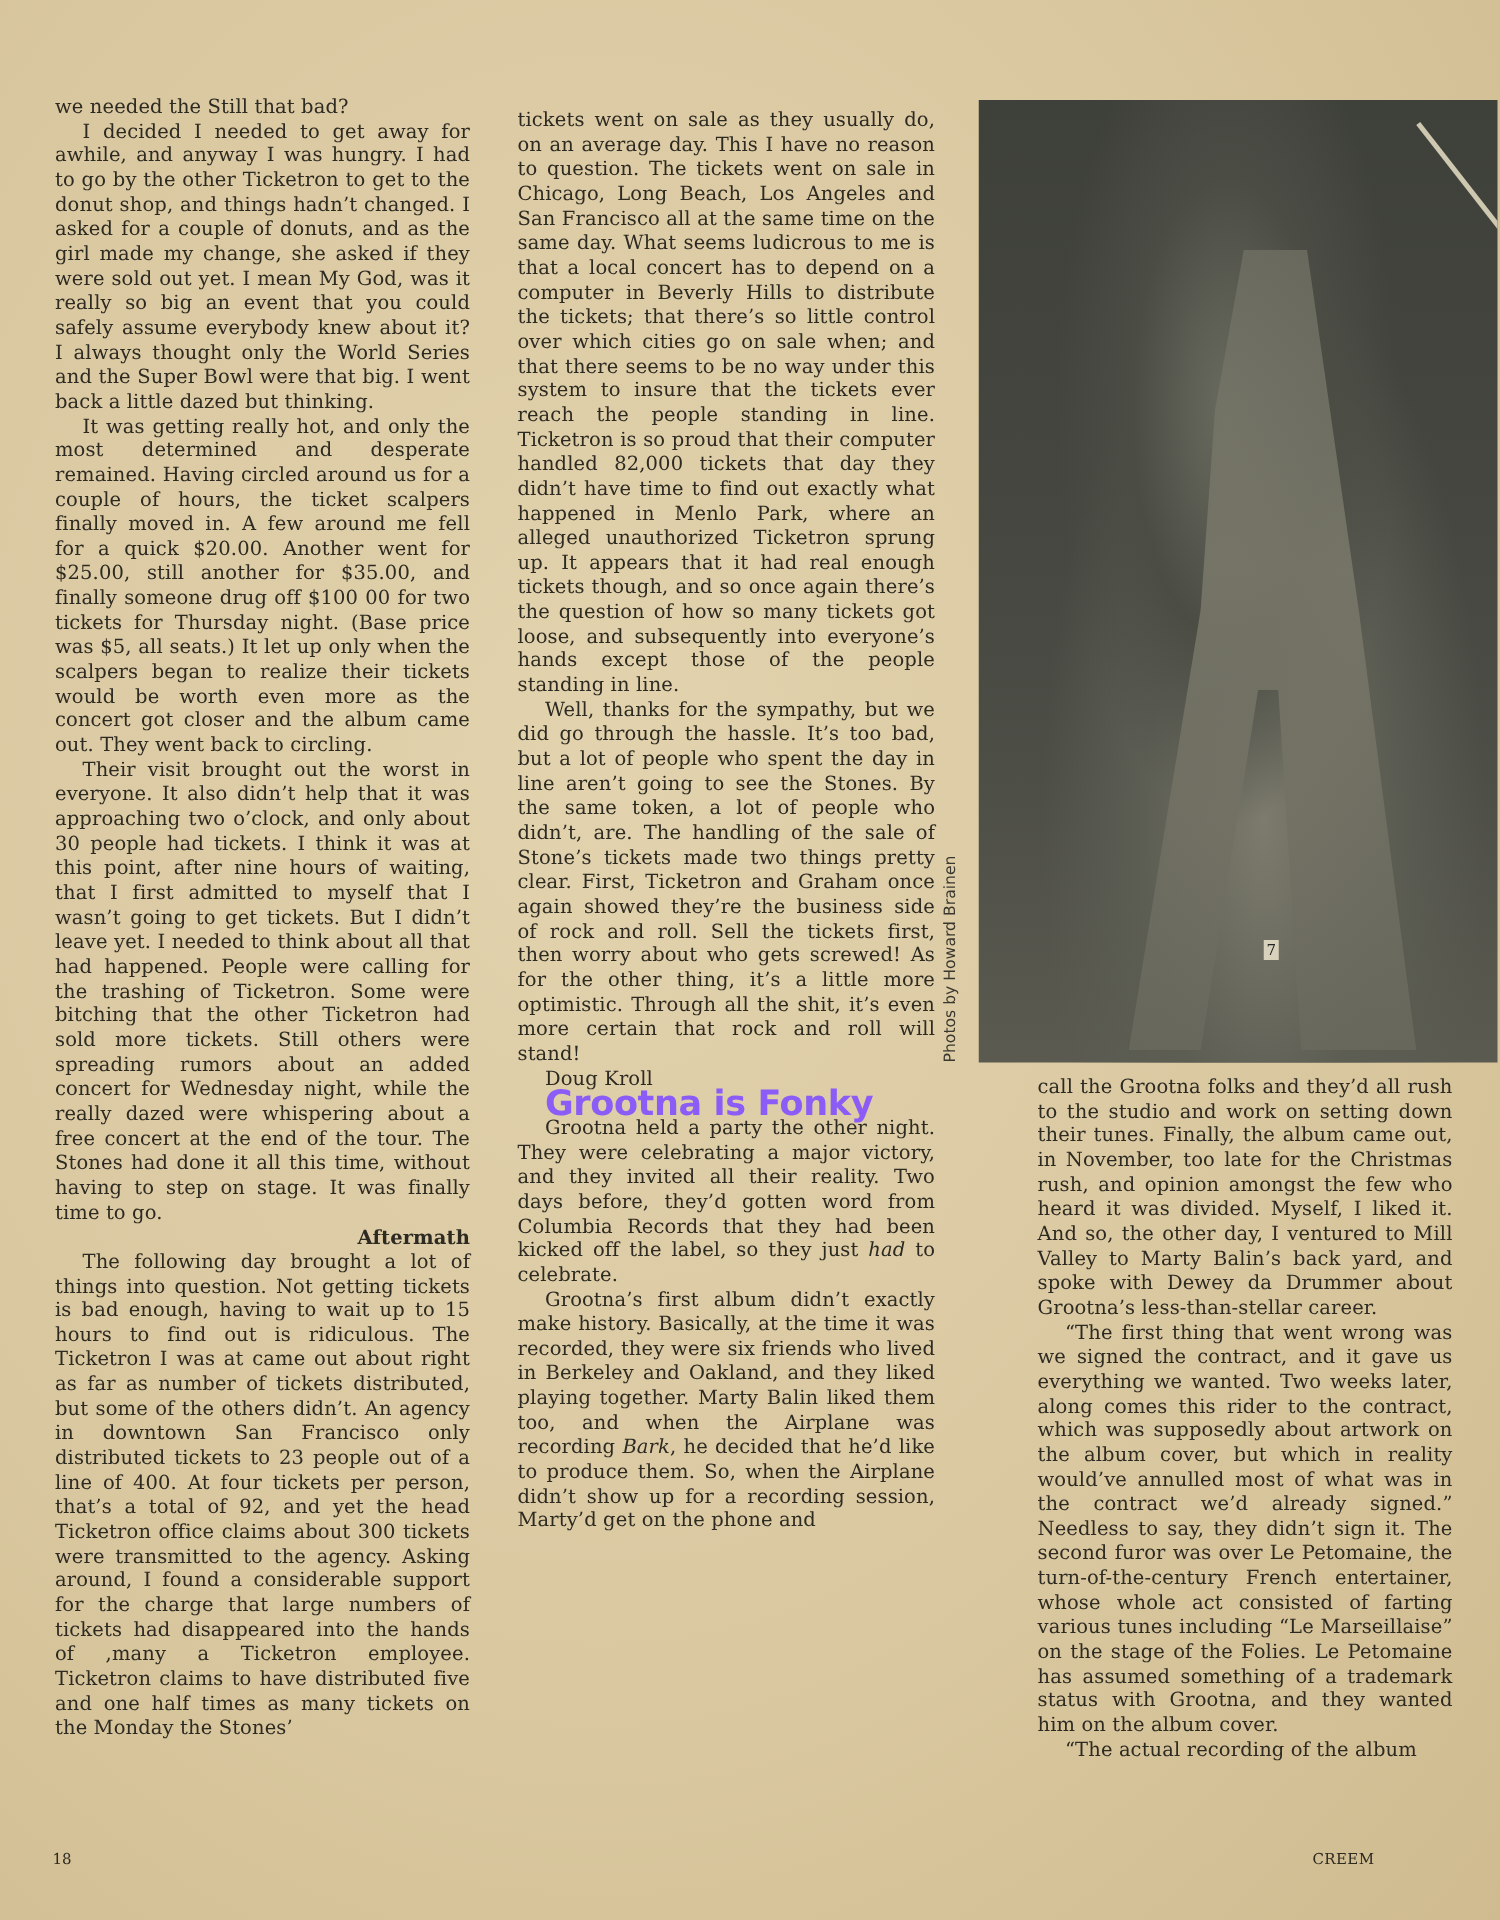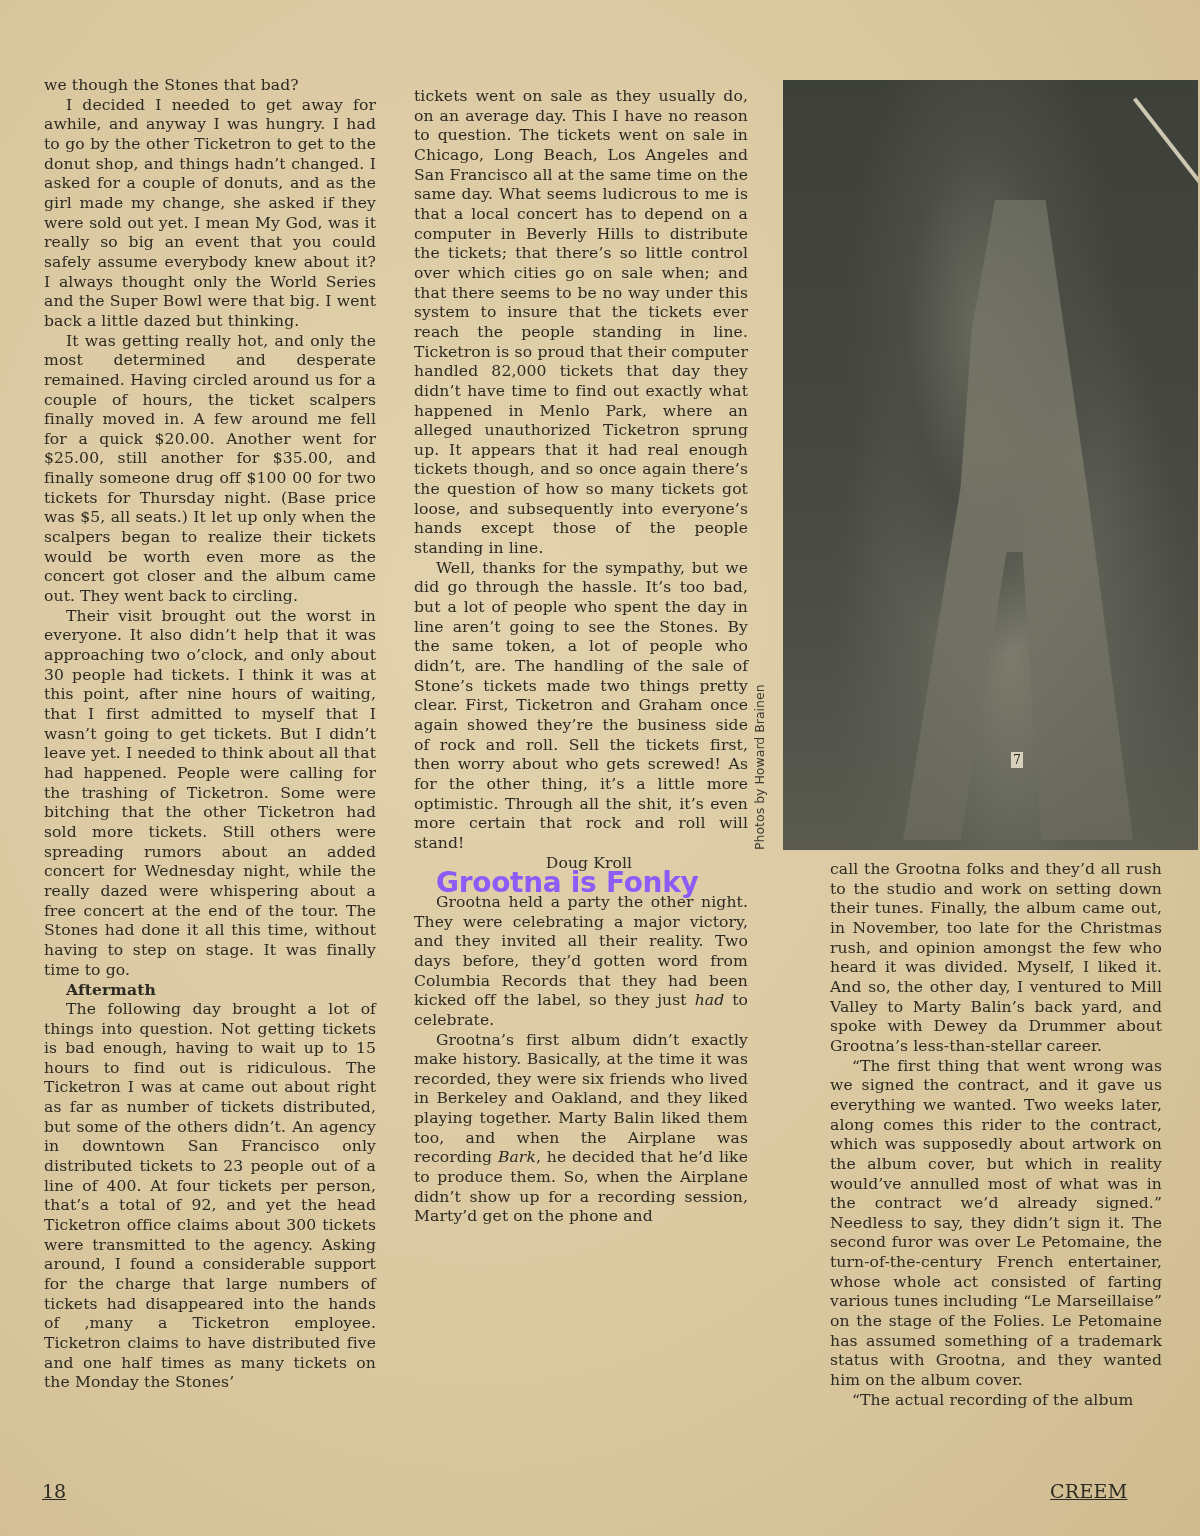--- a/index.html
+++ b/index.html
@@ -11,22 +11,22 @@
   }
   .col {
     position:absolute; font-size:15.6px; line-height:19.65px;
     text-align:justify; letter-spacing:0.1px;
   }
   .col p { margin:0; text-indent:22px; }
   .col p.noindent { text-indent:0; }
   #col1 { left:44px; top:76px; width:332px; }
   #col2 { left:414px; top:76px; width:334px;margin-top:11px; }
   #col3 { left:830px; top:860px; width:332px; }
-  .subhead { text-align:left; font-weight:bold; margin:14px 0 12px 0; text-indent:0; }
-  .signature { text-align:center; padding-right:6px; margin-top:2px; }
+  .subhead { text-align:right; font-weight:bold; margin:14px 0 12px 0; text-indent:0; }
+  .signature { text-align:left; padding-right:6px; margin-top:2px; }
   .headline {
     font-family: "DejaVu Sans", "Liberation Sans", sans-serif;
     font-weight:bold; font-size:28px; letter-spacing:-0.3px;
     margin:30px 0 26px 0; text-indent:0; color:#8b5cf6;
   }
   .photo {
     position:absolute; left:783px; top:80px; width:415px; height:770px;
     background:
       radial-gradient(ellipse at 48% 32%, #6a6b5f 0%, #4b4d45 25%, transparent 45%),
       radial-gradient(ellipse at 55% 75%, #7c7b6d 0%, #5c5d53 30%, transparent 55%),
@@ -47,31 +47,31 @@
     position:absolute; left:228px; top:672px; width:12px; height:16px;
     background:#d8d2bc; color:#222; font-size:12px; line-height:16px; text-align:center;
     font-family:"DejaVu Serif", serif;
   }
   .credit {
     position:absolute; left:752px; top:850px; transform-origin:left top;
     transform:rotate(-90deg); font-family:"DejaVu Sans","Liberation Sans",sans-serif;
     font-size:12.5px; color:#3a372e; white-space:nowrap;
   }
   .folio {
-    position:absolute; top:1480px; font-size:19px; font-family:"DejaVu Serif", serif;text-decoration:underline;
+    position:absolute; top:1480px; font-size:12px; font-family:"DejaVu Serif", serif;
   }
   #page-num { left:42px; }
   #mag-name { left:1050px; letter-spacing:0.3px; }
   em { font-style:italic; }
 </style>
 </head>
 <body>
 
 <div id="col1" class="col">
-  <p class="noindent">we though the Stones that bad?</p>
+  <p class="noindent">we needed the Still that bad?</p>
   <p>I decided I needed to get away for awhile, and anyway I was hungry. I had to go by the other Ticketron to get to the donut shop, and things hadn’t changed. I asked for a couple of donuts, and as the girl made my change, she asked if they were sold out yet. I mean My God, was it really so big an event that you could safely assume everybody knew about it? I always thought only the World Series and the Super Bowl were that big. I went back a little dazed but thinking.</p>
   <p>It was getting really hot, and only the most determined and desperate remained. Having circled around us for a couple of hours, the ticket scalpers finally moved in. A few around me fell for a quick $20.00. Another went for $25.00, still another for $35.00, and finally someone drug off $100 00 for two tickets for Thursday night. (Base price was $5, all seats.) It let up only when the scalpers began to realize their tickets would be worth even more as the concert got closer and the album came out. They went back to circling.</p>
   <p>Their visit brought out the worst in everyone. It also didn’t help that it was approaching two o’clock, and only about 30 people had tickets. I think it was at this point, after nine hours of waiting, that I first admitted to myself that I wasn’t going to get tickets. But I didn’t leave yet. I needed to think about all that had happened. People were calling for the trashing of Ticketron. Some were bitching that the other Ticketron had sold more tickets. Still others were spreading rumors about an added concert for Wednesday night, while the really dazed were whispering about a free concert at the end of the tour. The Stones had done it all this time, without having to step on stage. It was finally time to go.</p>
   <p class="subhead">Aftermath</p>
   <p>The following day brought a lot of things into question. Not getting tickets is bad enough, having to wait up to 15 hours to find out is ridiculous. The Ticketron I was at came out about right as far as number of tickets distributed, but some of the others didn’t. An agency in downtown San Francisco only distributed tickets to 23 people out of a line of 400. At four tickets per person, that’s a total of 92, and yet the head Ticketron office claims about 300 tickets were transmitted to the agency. Asking around, I found a considerable support for the charge that large numbers of tickets had disappeared into the hands of ,many a Ticketron employee. Ticketron claims to have distributed five and one half times as many tickets on the Monday the Stones’</p>
 </div>
 
 <div id="col2" class="col">
   <p class="noindent">tickets went on sale as they usually do, on an average day. This I have no reason to question. The tickets went on sale in Chicago, Long Beach, Los Angeles and San Francisco all at the same time on the same day. What seems ludicrous to me is that a local concert has to depend on a computer in Beverly Hills to distribute the tickets; that there’s so little control over which cities go on sale when; and that there seems to be no way under this system to insure that the tickets ever reach the people standing in line. Ticketron is so proud that their computer handled 82,000 tickets that day they didn’t have time to find out exactly what happened in Menlo Park, where an alleged unauthorized Ticketron sprung up. It appears that it had real enough tickets though, and so once again there’s the question of how so many tickets got loose, and subsequently into everyone’s hands except those of the people standing in line.</p>
   <p>Well, thanks for the sympathy, but we did go through the hassle. It’s too bad, but a lot of people who spent the day in line aren’t going to see the Stones. By the same token, a lot of people who didn’t, are. The handling of the sale of Stone’s tickets made two things pretty clear. First, Ticketron and Graham once again showed they’re the business side of rock and roll. Sell the tickets first, then worry about who gets screwed! As for the other thing, it’s a little more optimistic. Through all the shit, it’s even more certain that rock and roll will stand!</p>

